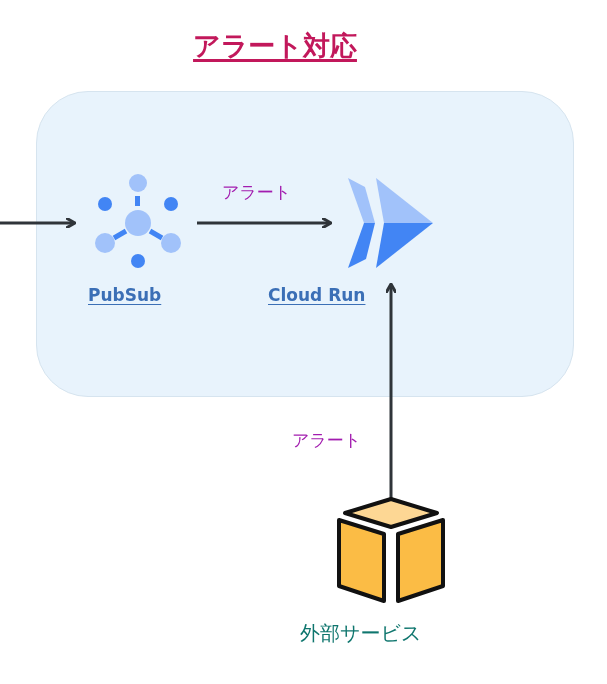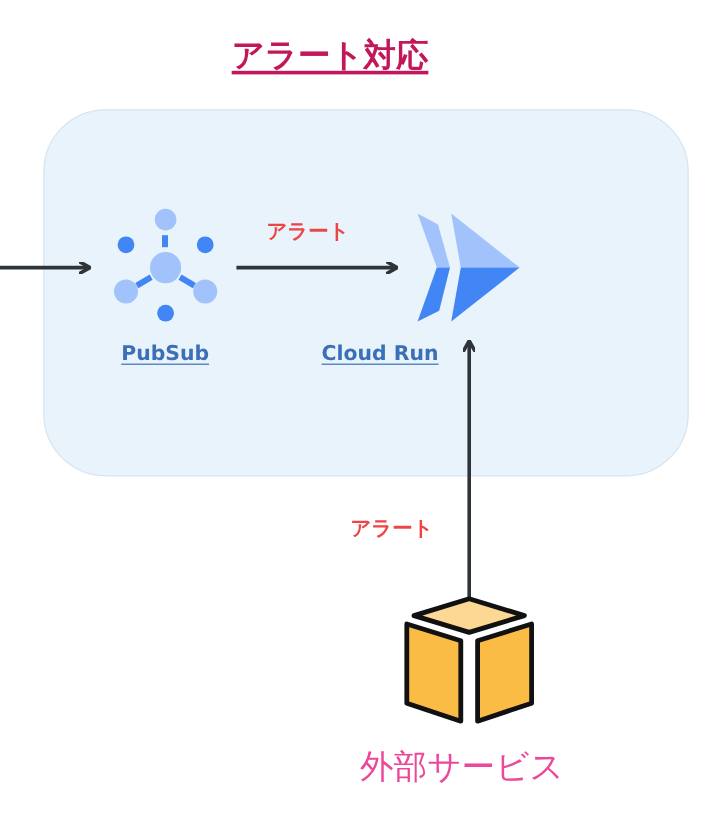--- a/index.html
+++ b/index.html
@@ -1,23 +1,23 @@
 <!DOCTYPE html>
 <html><head>
 <meta charset="utf-8">
 <style>
   html, body { margin:0; padding:0; background:#ffffff; }
   body { width:607px; height:684px; position:relative; overflow:hidden; font-family:"DejaVu Sans", sans-serif; }
   .title { position:absolute; left:0; width:550px; top:28px; text-align:center; font-size:27px; font-weight:bold; color:#c2185b; }
   .title span { text-decoration:underline; text-decoration-thickness:3px; text-underline-offset:4px; }
   .group { position:absolute; left:36px; top:91px; width:538px; height:306px; background:#e8f3fc; border:1px solid #d6e4ef; border-radius:52px; box-sizing:border-box; }
   svg.arrows { position:absolute; left:0; top:0; }
-  .lbl { position:absolute; font-size:17px; color:#ef4444;font-weight:bold; }
+  .lbl { position:absolute; font-size:17px; color:#a21caf; }
   .svc { position:absolute; font-size:17px; font-weight:bold; color:#3b6fb6; text-decoration:underline; text-underline-offset:3px; }
-  .ext { position:absolute; font-size:28px; color:#ec4899;text-align:center; }
+  .ext { position:absolute; font-size:20px; color:#0f766e;text-align:center; }
 </style>
 </head>
 <body>
 
 <div class="title"><span>アラート対応</span></div>
 
 <div class="group"></div>
 
 <svg class="arrows" width="607" height="684">
   <defs>
@@ -55,16 +55,16 @@
   <g stroke="#111" stroke-width="4" stroke-linejoin="round">
     <polygon points="391,499 437,513 391,527 345,513" fill="#fdd794"></polygon>
     <polygon points="339,520 384,534 384,601 339,586" fill="#fbbc45"></polygon>
     <polygon points="443,520 398,534 398,601 443,586" fill="#fbbc45"></polygon>
   </g>
 </svg>
 
 <div class="lbl" style="left:222px; top:181px;">アラート</div>
 <div class="lbl" style="left:292px; top:429px;">アラート</div>
 
-<div class="svc" style="left:101px; top:285px;">PubSub</div>
+<div class="svc" style="left:88px; top:285px;">PubSub</div>
 <div class="svc" style="left:268px; top:285px;text-decoration:underline;">Cloud Run</div>
 
 <div class="ext" style="left:300px; top:620px;">外部サービス</div>
 
 </body></html>

